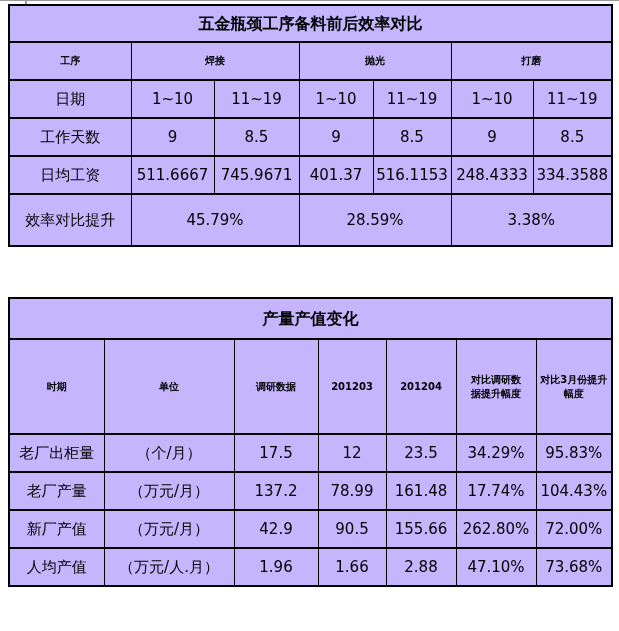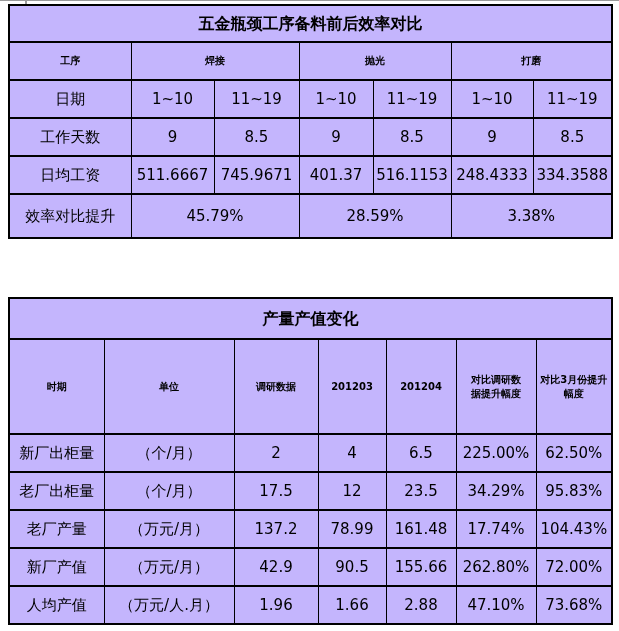--- a/index.html
+++ b/index.html
@@ -50,21 +50,21 @@
     white-space: nowrap;
   }
   .tbl td.wrap { white-space: normal; }
   tr.title-row td {
     font-weight: bold;
     font-size: 16px;
   }
   td.hdr { font-weight: bold; font-size: 10px; }
   tr.t1-title-row { height: 37px; }
   tr.t1-row { height: 38px; }
-  tr.t1-last-row { height: 44px; padding-left: 32px; }
+  tr.t1-last-row { height: 52px; padding-left: 32px; }
   tr.t2-title-row { height: 41px; margin-top: 16px; }
   tr.t2-header-row { height: 95px; }
   tr.t2-row { height: 38px; }
   .narrow-a { display: inline-block; max-width: 52px; white-space: normal; }
   .narrow-b { display: inline-block; max-width: 72px; white-space: normal; }
 </style>
 </head>
 <body>
 
 <div class="top-gray-line"></div>
@@ -143,29 +143,20 @@
     <tr class="t2-header-row">
       <td class="hdr">时期</td>
       <td class="hdr">单位</td>
       <td class="hdr">调研数据</td>
       <td class="hdr">201203</td>
       <td class="hdr">201204</td>
       <td class="hdr wrap"><span class="narrow-a">对比调研数据提升幅度</span></td>
       <td class="hdr wrap"><span class="narrow-b">对比3月份提升幅度</span></td>
     </tr>
     <tr class="t2-row">
-      <td>新厂出柜量</td>
-      <td>（个/月）</td>
-      <td>2</td>
-      <td>4</td>
-      <td>6.5</td>
-      <td>225.00%</td>
-      <td>62.50%</td>
-    </tr>
-    <tr class="t2-row">
       <td>老厂出柜量</td>
       <td>（个/月）</td>
       <td>17.5</td>
       <td>12</td>
       <td>23.5</td>
       <td>34.29%</td>
       <td>95.83%</td>
     </tr>
     <tr class="t2-row">
       <td>老厂产量</td>

